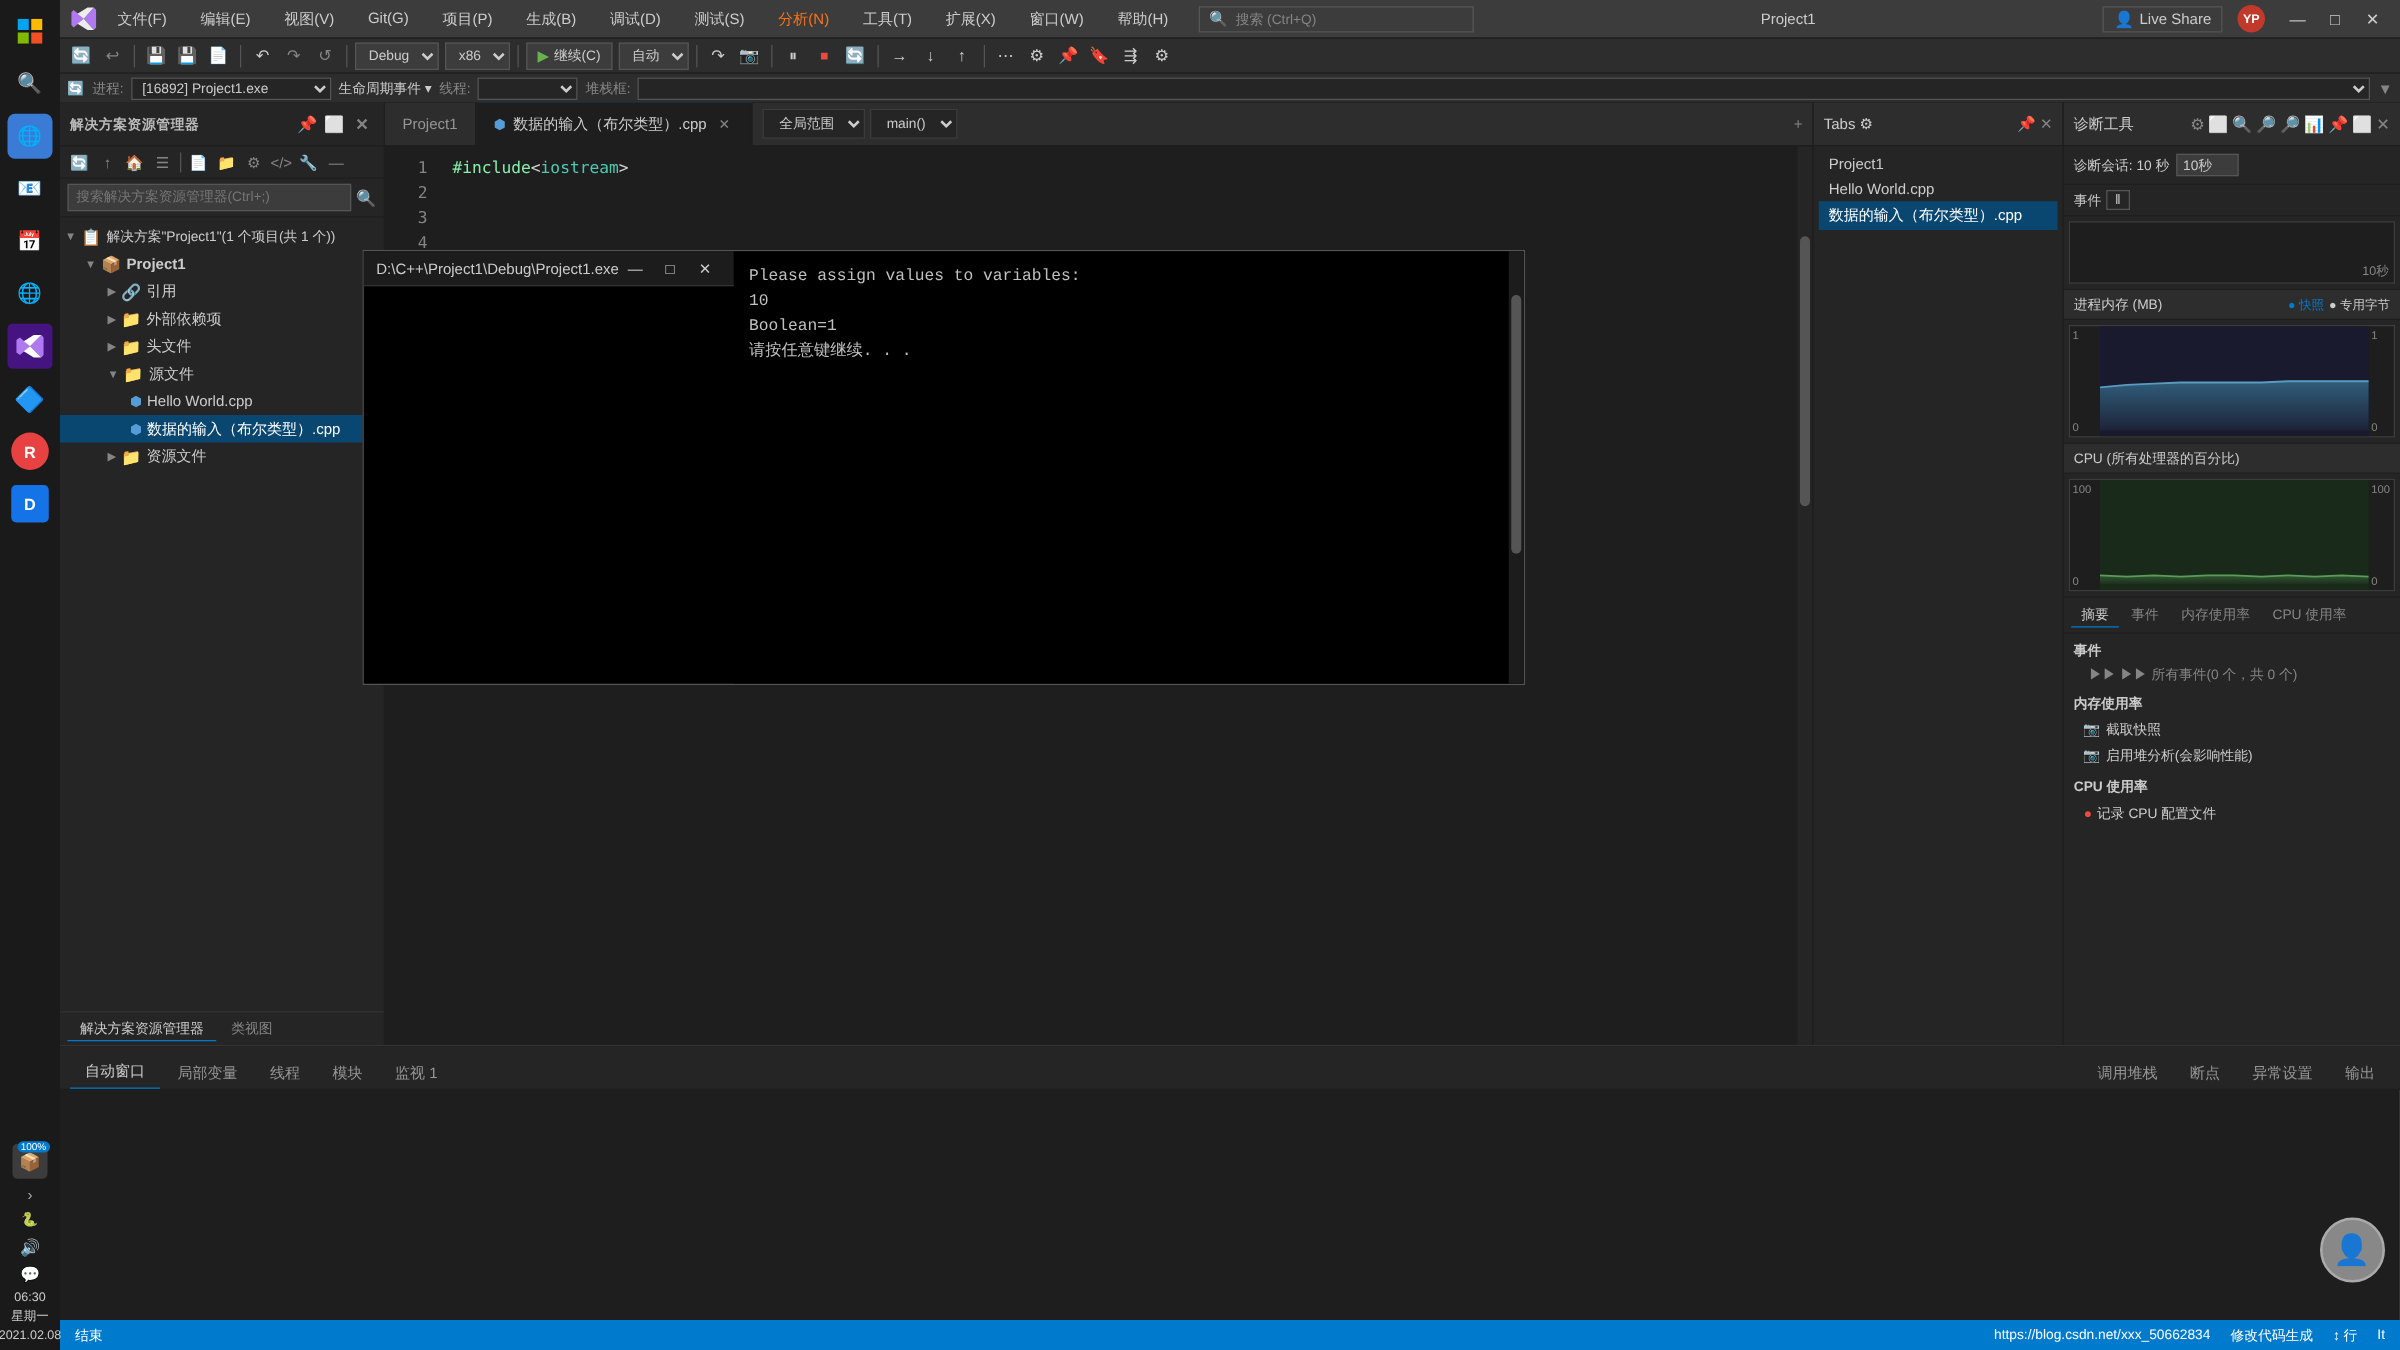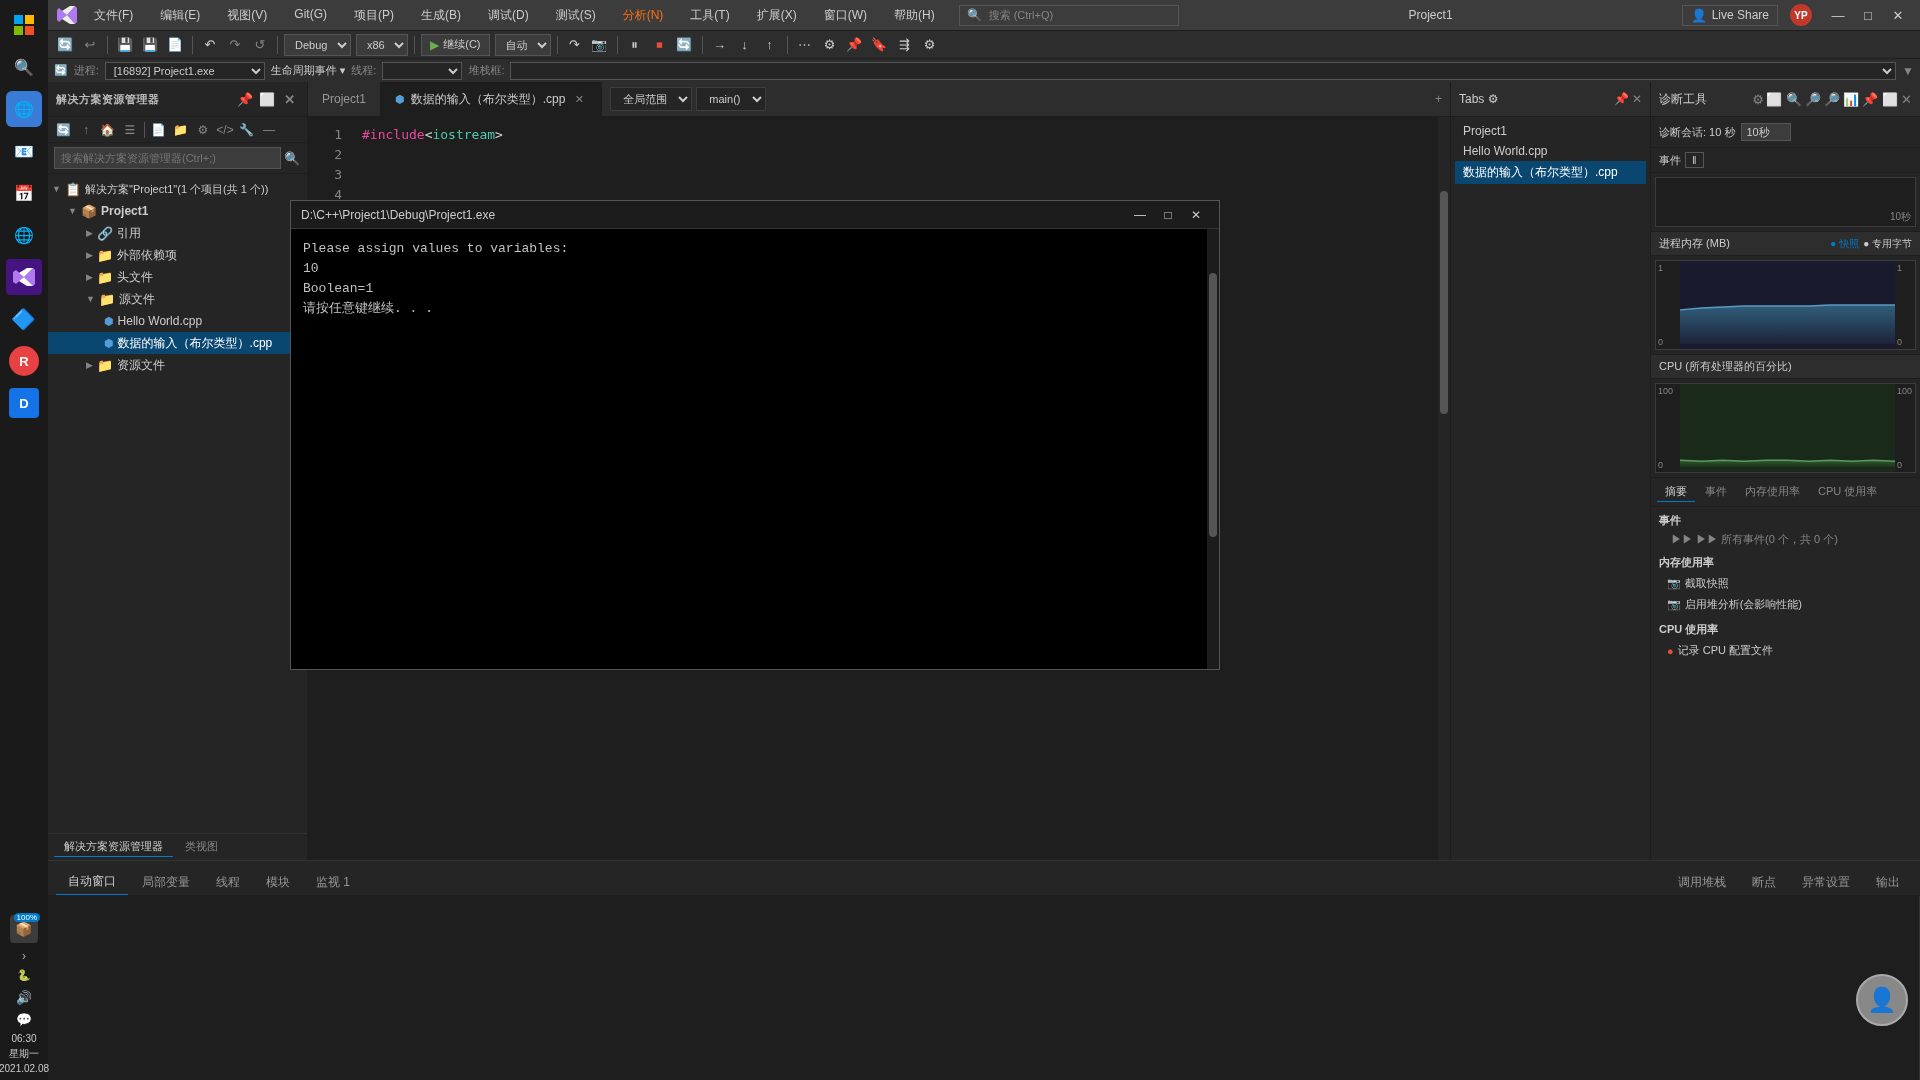--- a/index.html
+++ b/index.html
@@ -295,21 +295,21 @@
       </div>
 
       <div style="flex:1;display:flex;background:#1e1e1e;overflow:hidden;position:relative;">
         <div style="width:42px;background:#1e1e1e;padding:8px 8px 8px 0;text-align:right;color:#858585;font-family:'Consolas',monospace;font-size:13px;line-height:20px;user-select:none;flex-shrink:0;">
           <div>1</div>
           <div>2</div>
           <div>3</div>
           <div>4</div>
         </div>
         <div style="flex:1;padding:8px 12px;font-family:'Consolas',monospace;font-size:13px;line-height:20px;overflow:auto;color:#d4d4d4;">
-          <div style="white-space:pre;"><span style="color:#ec4899;">#include</span><span style="color:#d4d4d4;">&lt;</span><span style="color:#4ec9b0;">iostream</span><span style="color:#d4d4d4;">&gt;</span></div>
+          <div style="white-space:pre;"><span style="color:#86efac;">#include</span><span style="color:#d4d4d4;">&lt;</span><span style="color:#4ec9b0;">iostream</span><span style="color:#d4d4d4;">&gt;</span></div>
           <div style="white-space:pre;">&nbsp;</div>
           <div style="white-space:pre;">&nbsp;</div>
         </div>
 
         <div style="width:12px;background:#252526;position:relative;">
           <div style="width:8px;background:#555;position:absolute;top:10%;height:30%;border-radius:4px;left:2px;"></div>
         </div>
       </div>
     </div>
 
@@ -475,24 +475,32 @@
 
     <div style="flex:1;display:flex;background:#1e1e1e;">
 
       <div style="flex:1;border-right:1px solid #333;display:flex;flex-direction:column;">
 
         <div style="flex:1;background:#1e1e1e;"></div>
       </div>
     </div>
   </div>
 
+  <div style="height:24px;background:#007acc;display:flex;align-items:center;padding:0 8px;gap:8px;flex-shrink:0;">
+    <div style="font-size:11px;color:#fff;cursor:pointer;padding:0 4px;">结束</div>
+    <div style="flex:1;"></div>
+    <div style="font-size:11px;color:#fff;cursor:pointer;padding:0 4px;">https://blog.csdn.net/xxx_50662834</div>
+    <div style="font-size:11px;color:#fff;cursor:pointer;padding:0 4px;">修改代码生成</div>
+    <div style="font-size:11px;color:#fff;cursor:pointer;padding:0 4px;">↕ 行</div>
+    <div style="font-size:11px;color:#fff;cursor:pointer;padding:0 4px;">It</div>
+  </div>
 
 </div>
 
-<div style="position:absolute;top:200px;left:290px;width:930px;height:470px;background:#000000;border:1px solid #555;z-index:100;display:flex;flex-direction:column;">
+<div style="position:absolute;top:200px;left:290px;width:930px;height:348px;background:#000000;border:1px solid #555;z-index:100;display:flex;">
   <div style="height:28px;background:#1c1c1c;display:flex;align-items:center;padding:0 10px;font-size:12px;color:#ccc;justify-content:space-between;border-bottom:1px solid #333;">
     <span>D:\C++\Project1\Debug\Project1.exe</span>
     <div style="display:flex;gap:2px;">
       <div style="width:26px;height:20px;display:flex;align-items:center;justify-content:center;color:#ccc;font-size:12px;cursor:pointer;">—</div>
       <div style="width:26px;height:20px;display:flex;align-items:center;justify-content:center;color:#ccc;font-size:12px;cursor:pointer;">□</div>
       <div style="width:26px;height:20px;display:flex;align-items:center;justify-content:center;color:#ccc;font-size:12px;cursor:pointer;">✕</div>
     </div>
   </div>
   <div style="display:flex;flex:1;overflow:hidden;">
     <div style="flex:1;padding:10px 12px;font-family:'Consolas','Courier New',monospace;font-size:13px;color:#c0c0c0;line-height:20px;overflow:auto;background:#000;">

